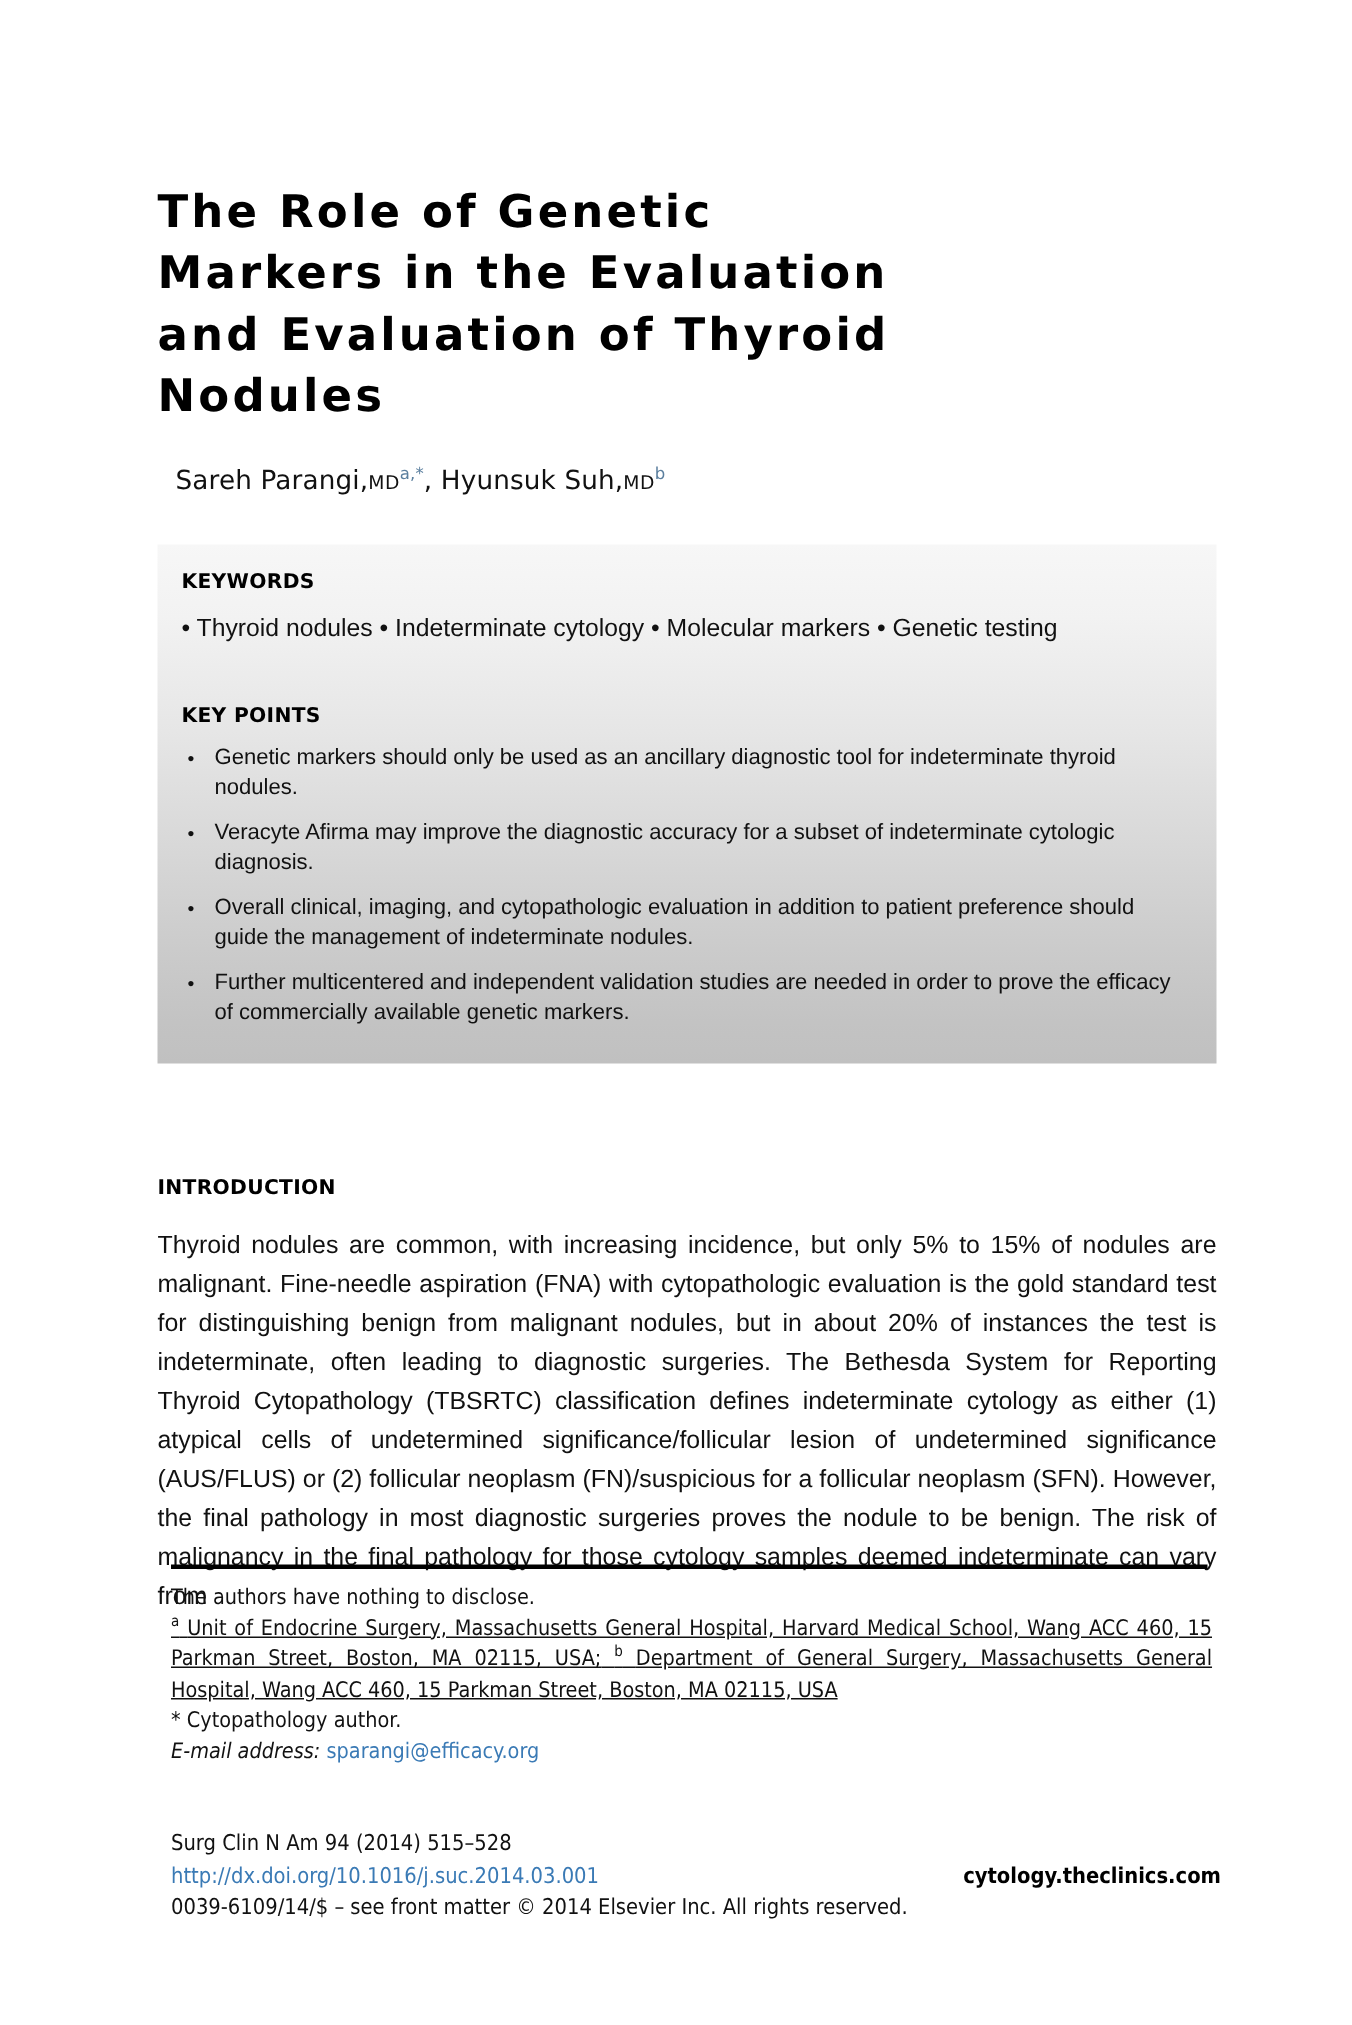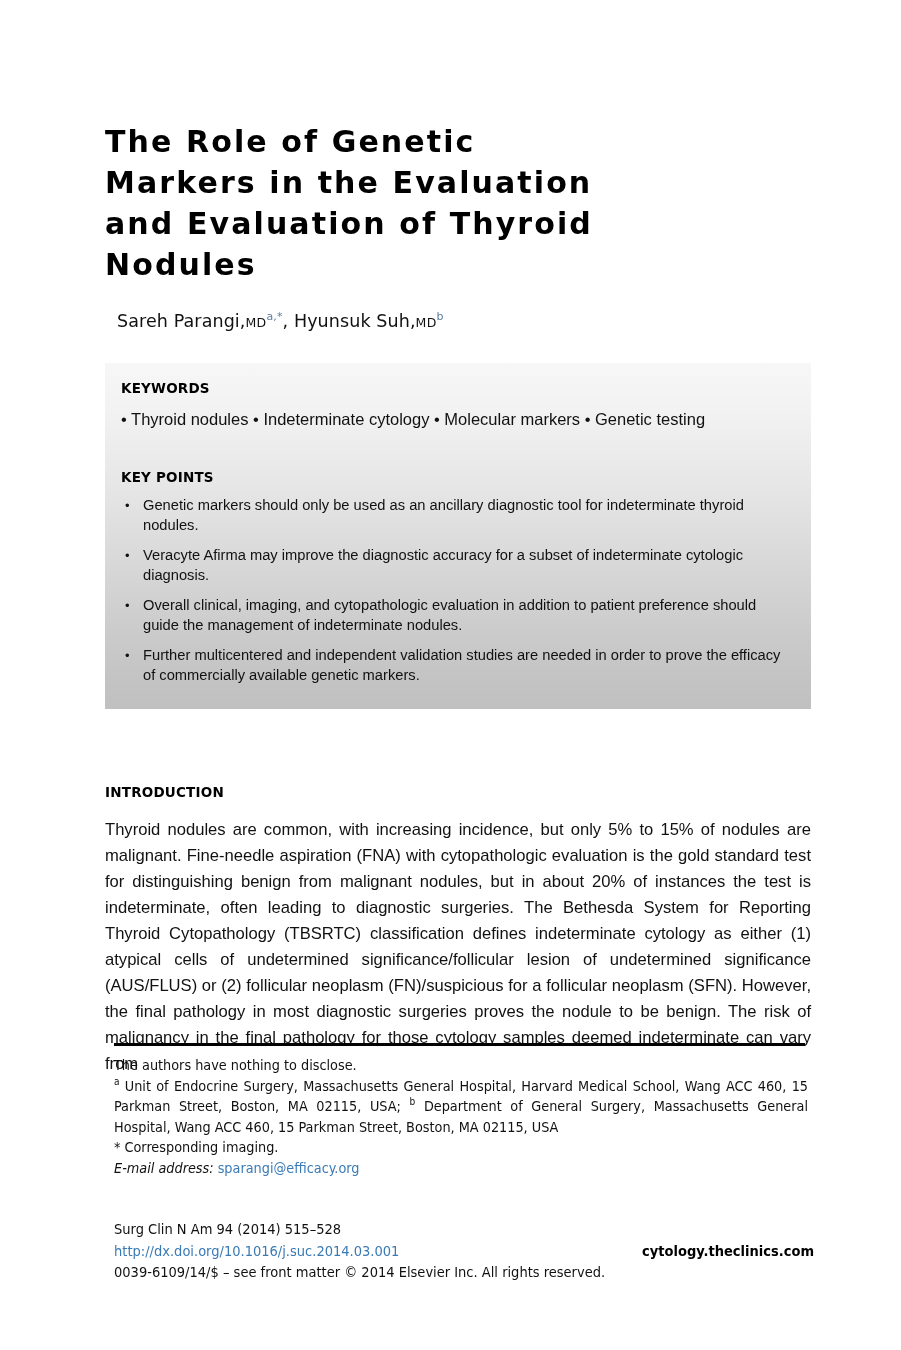--- a/index.html
+++ b/index.html
@@ -154,21 +154,21 @@
     position: absolute;
     left: 88px;
     top: 1055px;
     width: 694px;
     font-family: "DejaVu Sans Condensed", "DejaVu Sans", sans-serif;
     font-size: 14.3px;
     line-height: 20.6px;
     color: #111;
   }
   .fn-line { display: block; }
-  .fn-just { text-align: justify; }
+  .fn-just { text-align: justify; text-decoration: underline; }
   .footnotes sup.aff {
     font-size: 10px;
     vertical-align: super;
     line-height: 0;
   }
   .fn-italic { font-style: italic; }
   .link { color: #3a7ab5; }
 
   
   .jfooter {
@@ -237,21 +237,21 @@
   </div>
 
   <div class="sec-head">INTRODUCTION</div>
   <p class="body-par">Thyroid nodules are common, with increasing incidence, but only 5% to 15% of nodules are malignant. Fine-needle aspiration (FNA) with cytopathologic evaluation is the gold standard test for distinguishing benign from malignant nodules, but in about 20% of instances the test is indeterminate, often leading to diagnostic surgeries. The Bethesda System for Reporting Thyroid Cytopathology (TBSRTC) classification defines indeterminate cytology as either (1) atypical cells of undetermined significance/follicular lesion of undetermined significance (AUS/FLUS) or (2) follicular neoplasm (FN)/suspicious for a follicular neoplasm (SFN). However, the final pathology in most diagnostic surgeries proves the nodule to be benign. The risk of malignancy in the final pathology for those cytology samples deemed indeterminate can vary from</p>
 
   <div class="foot-rule"></div>
 
   <div class="footnotes">
     <span class="fn-line">The authors have nothing to disclose.</span>
     <div class="fn-just"><sup class="aff">a</sup> <span>Unit of Endocrine Surgery, Massachusetts General Hospital, Harvard Medical School, Wang ACC 460, 15 Parkman Street, Boston, MA 02115, USA;</span> <sup class="aff">b</sup> <span>Department of General Surgery, Massachusetts General Hospital, Wang ACC 460, 15 Parkman Street, Boston, MA 02115, USA</span></div>
-    <span class="fn-line">* Corresponding imaging.</span>
+    <span class="fn-line">* Cytopathology author.</span>
     <span class="fn-line"><span class="fn-italic">E-mail address:</span> <span class="link">sparangi@efficacy.org</span></span>
   </div>
 
   <div class="jfooter">
     <span class="jrow">Surg Clin N Am 94 (2014) 515–528</span>
     <span class="jrow"><span class="jdoi">http://dx.doi.org/10.1016/j.suc.2014.03.001</span><span class="jsite">cytology.theclinics.com</span></span>
     <span class="jrow">0039-6109/14/$ – see front matter © 2014 Elsevier Inc. All rights reserved.</span>
   </div>
 
 </div>

